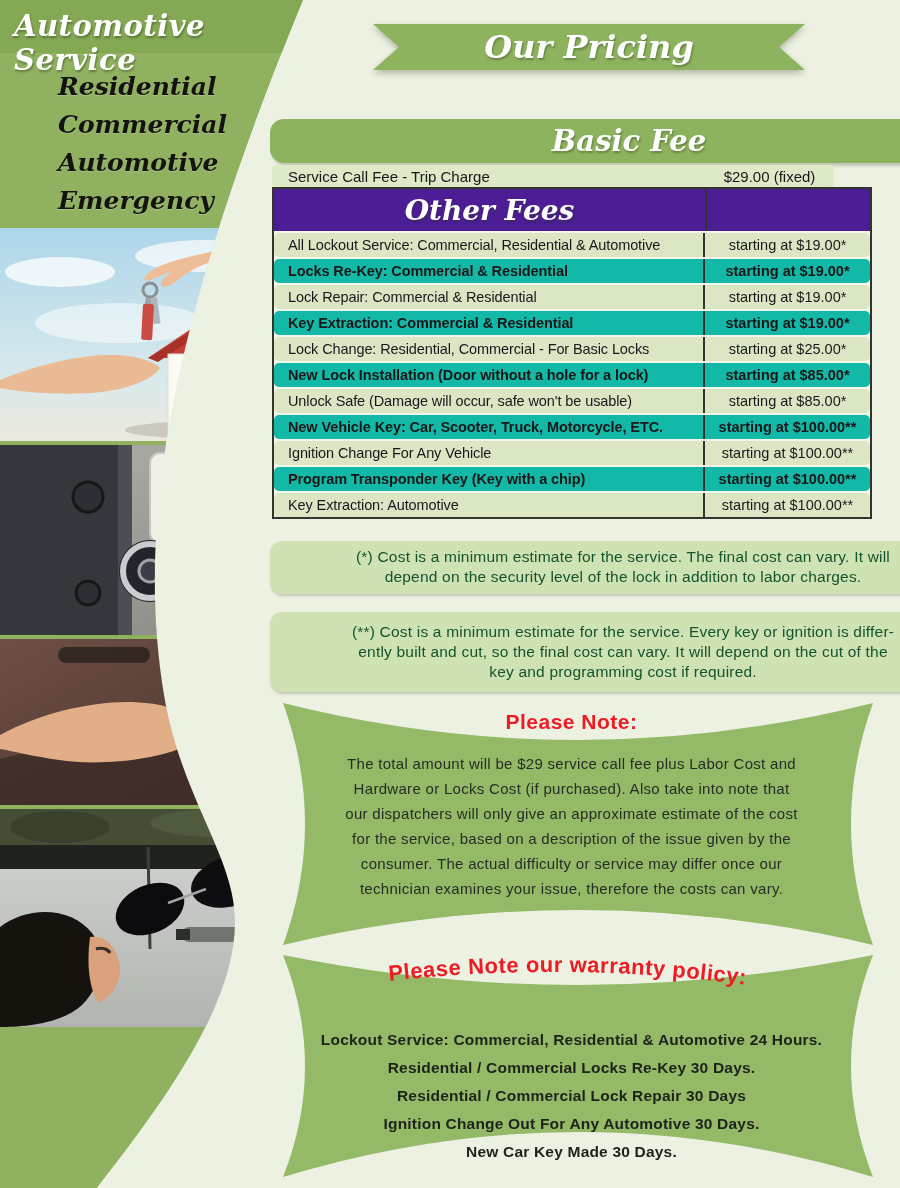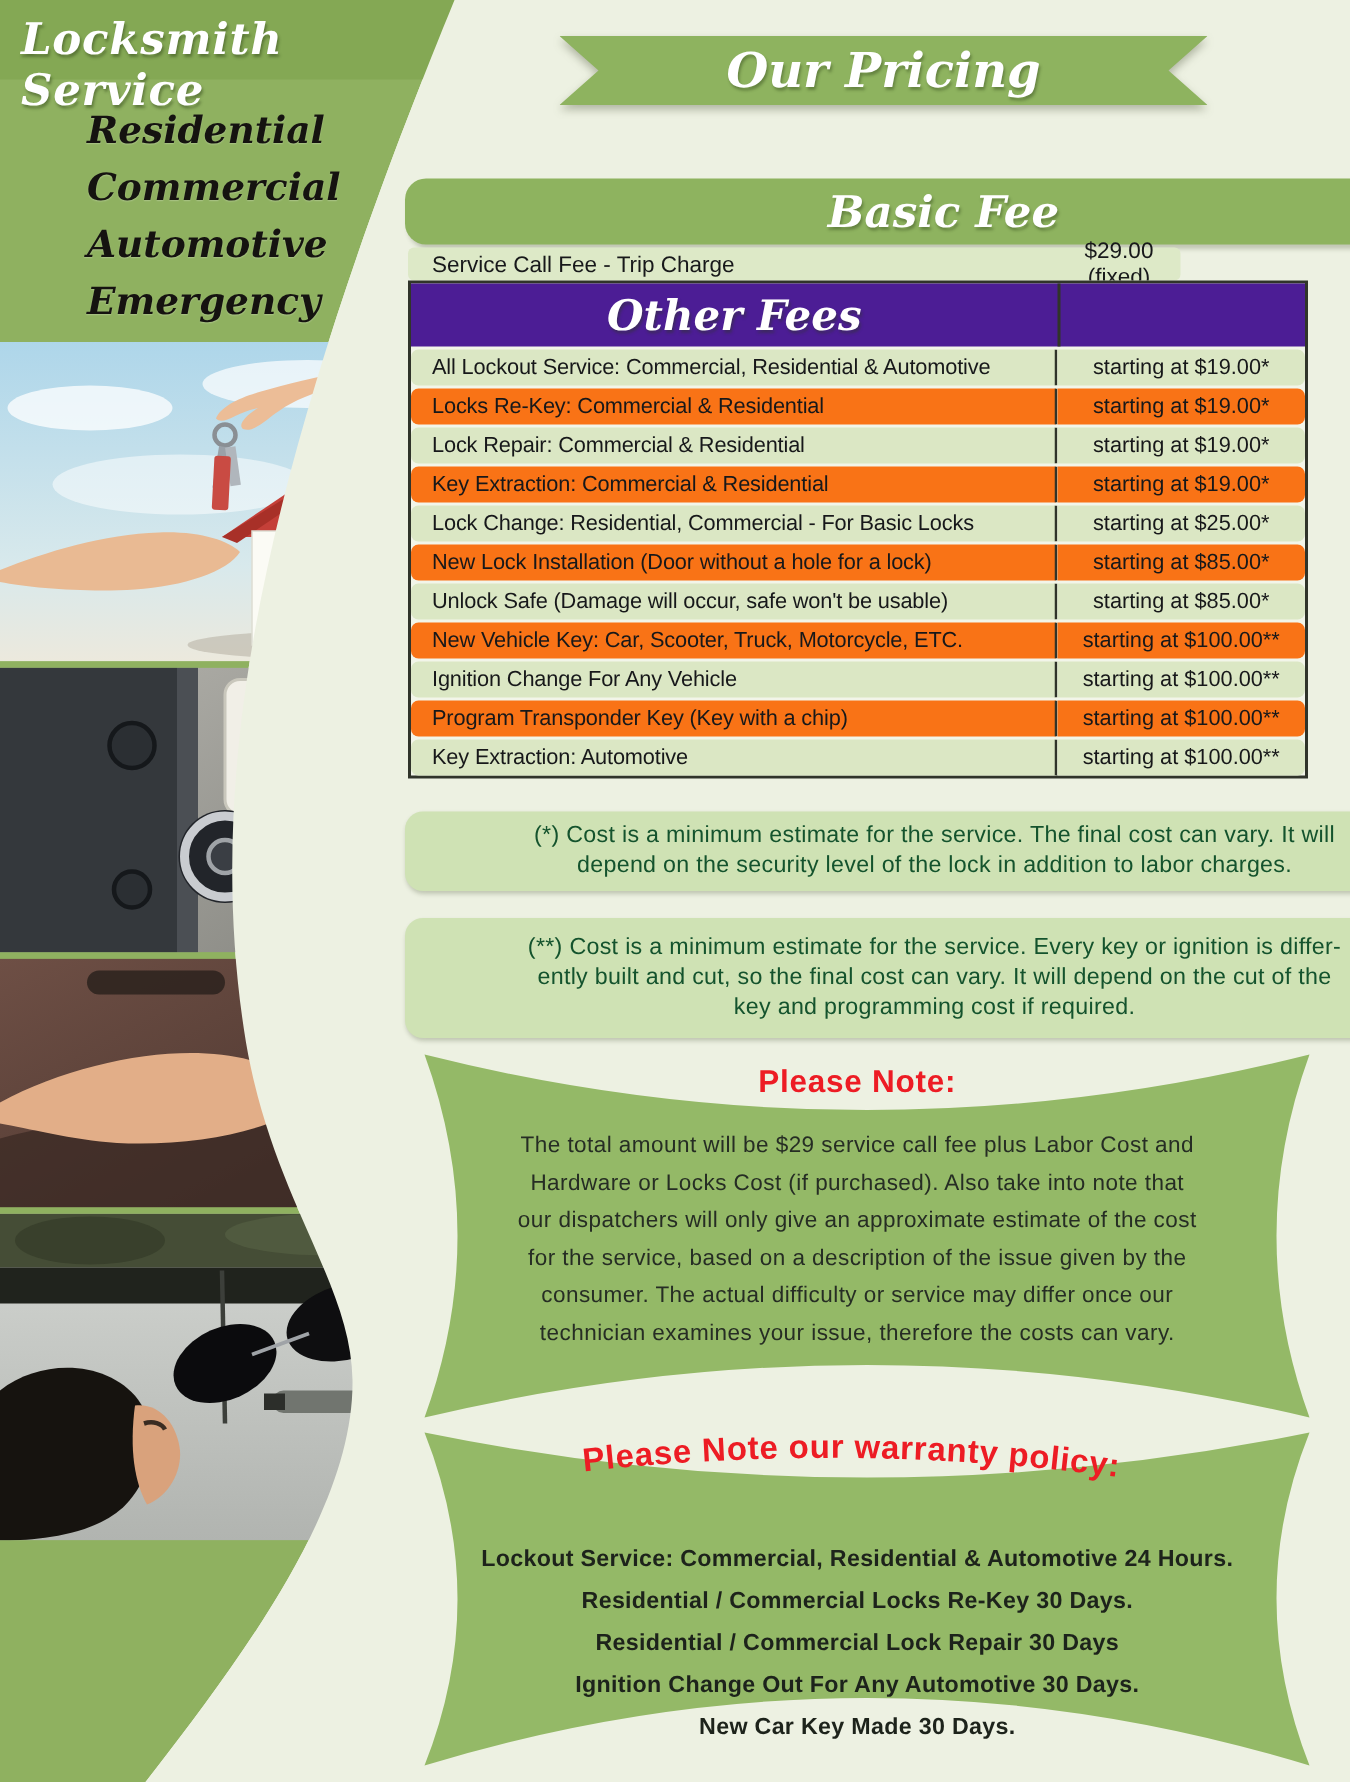--- a/index.html
+++ b/index.html
@@ -25,37 +25,37 @@
   #ribbon{left:373px;top:24px;width:432px;height:46px;background:#8eb35f;
           clip-path:polygon(0 0,100% 0,calc(100% - 26px) 50%,100% 100%,0 100%,26px 50%);
           display:flex;align-items:center;justify-content:center;}
   #ribbon-wrap{filter:drop-shadow(0 3px 3px rgba(60,70,40,.35));}
   #ribbon .t{color:#fff;font-size:32px;text-shadow:1px 2px 2px rgba(40,60,20,.4);}
 
   #basic-header{left:270px;top:119px;width:718px;height:44px;background:#8eb35f;border-radius:14px;
                 display:flex;align-items:center;justify-content:center;
                 box-shadow:2px 3px 3px rgba(60,70,40,.25);}
   #basic-header .t{color:#fff;font-size:29px;text-shadow:1px 2px 2px rgba(40,60,20,.4);}
-  #basic-row{left:272px;top:165px;width:515px;height:22px;background:#dde9c7;border-radius:4px;
+  #basic-row{left:272px;top:165px;width:562px;height:22px;background:#dde9c7;border-radius:4px;
              display:flex;align-items:center;font-size:15px;color:#17181a;}
   #basic-row .lbl{flex:0 0 433px;padding-left:16px;box-sizing:border-box;}
   #basic-row .prc{flex:1;text-align:center;}
 
   #fees-table{left:272px;top:187px;width:600px;border:2px solid #30342a;background:#f2f5e9;
               box-sizing:border-box;}
   #fees-head{display:flex;height:42px;background:#4c1d95;}
   #fees-head .hc{flex:0 0 431px;border-right:2px solid #30342a;display:flex;align-items:center;
                  justify-content:center;}
   #fees-head .hc .t{color:#fff;font-size:28px;text-shadow:1px 2px 2px rgba(40,60,20,.4);}
   .frow{display:flex;height:24px;margin-top:2px;font-size:14.5px;color:#17181a;}
   .frow .c1{flex:0 0 431px;border-right:2px solid #30342a;display:flex;align-items:center;
             padding-left:14px;box-sizing:border-box;border-radius:5px 0 0 5px;letter-spacing:-.1px;}
   .frow .c2{flex:1;display:flex;align-items:center;justify-content:center;border-radius:0 5px 5px 0;}
   .frow.a .c1,.frow.a .c2{background:#dbe7c4;}
-  .frow.b .c1,.frow.b .c2{background:#f97316;}
+  .frow.b .c1,.frow.b .c2{background:#14b8a6;font-weight:bold;}
 
   .note-box{left:270px;width:706px;background:#cfe2b4;border-radius:12px;
             box-shadow:1px 2px 3px rgba(60,70,40,.25);color:#14532d;font-size:15.5px;
             text-align:center;letter-spacing:.2px;}
   #note1{top:541px;height:53px;padding-top:6px;box-sizing:border-box;line-height:20px;}
   #note2{top:612px;height:80px;padding-top:10px;box-sizing:border-box;line-height:20px;}
 
   .flag-svg{left:270px;pointer-events:none;}
   #flag1-content{left:270px;top:710px;width:603px;text-align:center;}
   #flag1-title{color:#ed1c24;font-size:21px;font-weight:bold;letter-spacing:.5px;}
@@ -64,21 +64,21 @@
                   font-weight:bold;line-height:28px;color:#1d231b;letter-spacing:.2px;margin-top:42px;}
 </style>
 </head>
 <body>
 
 <svg id="green-side" class="abs" width="900" height="1188" viewBox="0 0 900 1188">
   <path d="M0,0 L303,0 C258,110 197,270 170,420 C152,520 150,610 164,695 C182,800 234,855 235,920 C236,1000 172,1092 97,1188 L0,1188 Z" fill="#8fb160"></path>
 </svg>
 
 <div id="title-band" class="abs"></div>
-<div id="side-title" class="abs display">Locksmith Service</div>
+<div id="side-title" class="abs display">Automotive Service</div>
 
 <div id="service-list" class="abs display">
   <div>Residential</div>
   <div>Commercial</div>
   <div>Automotive</div>
   <div>Emergency</div>
 </div>
 
 <div id="photo-col" class="abs">
 

